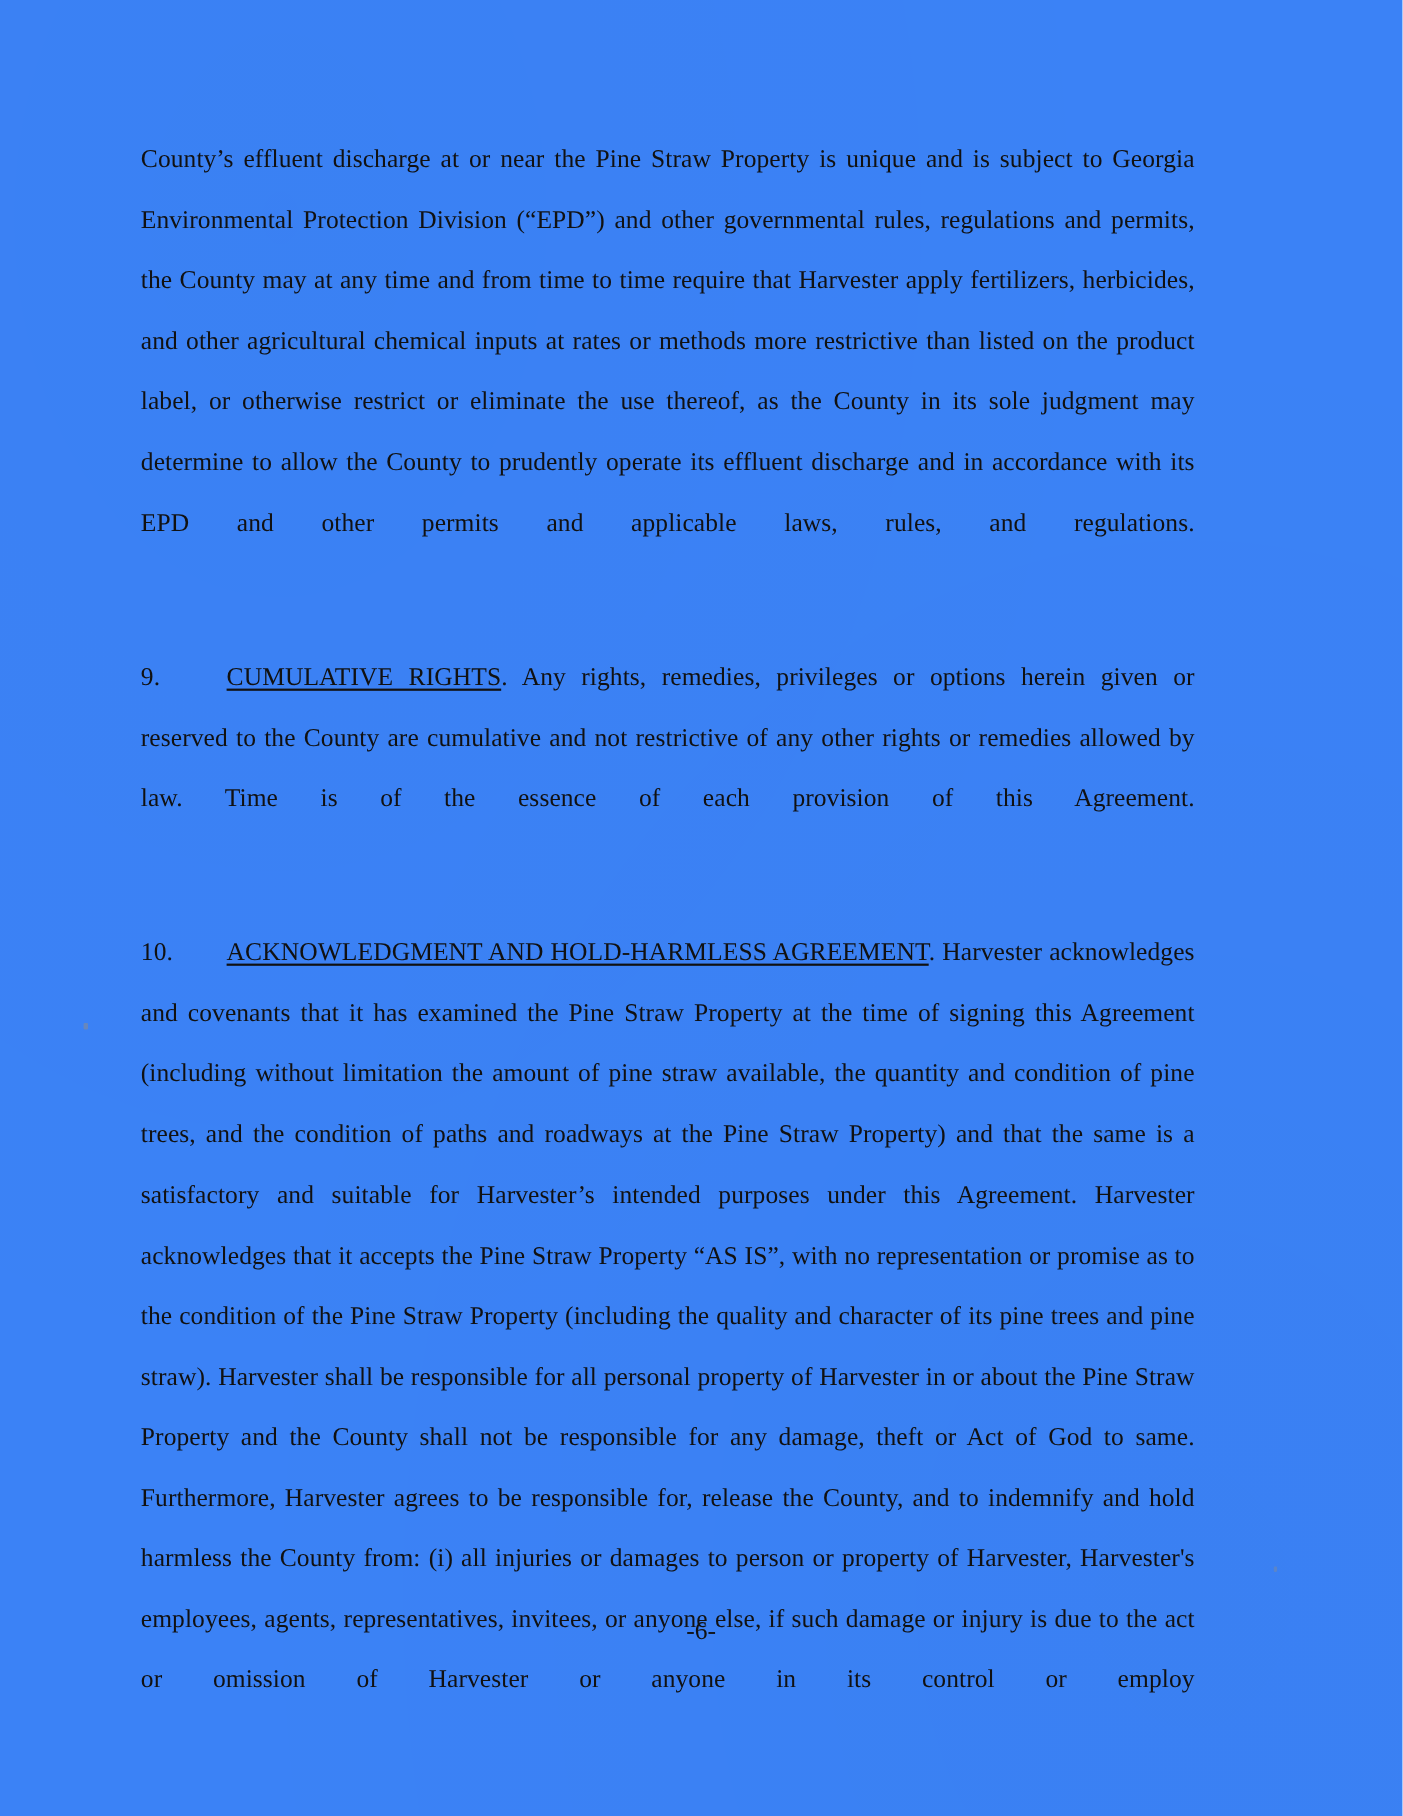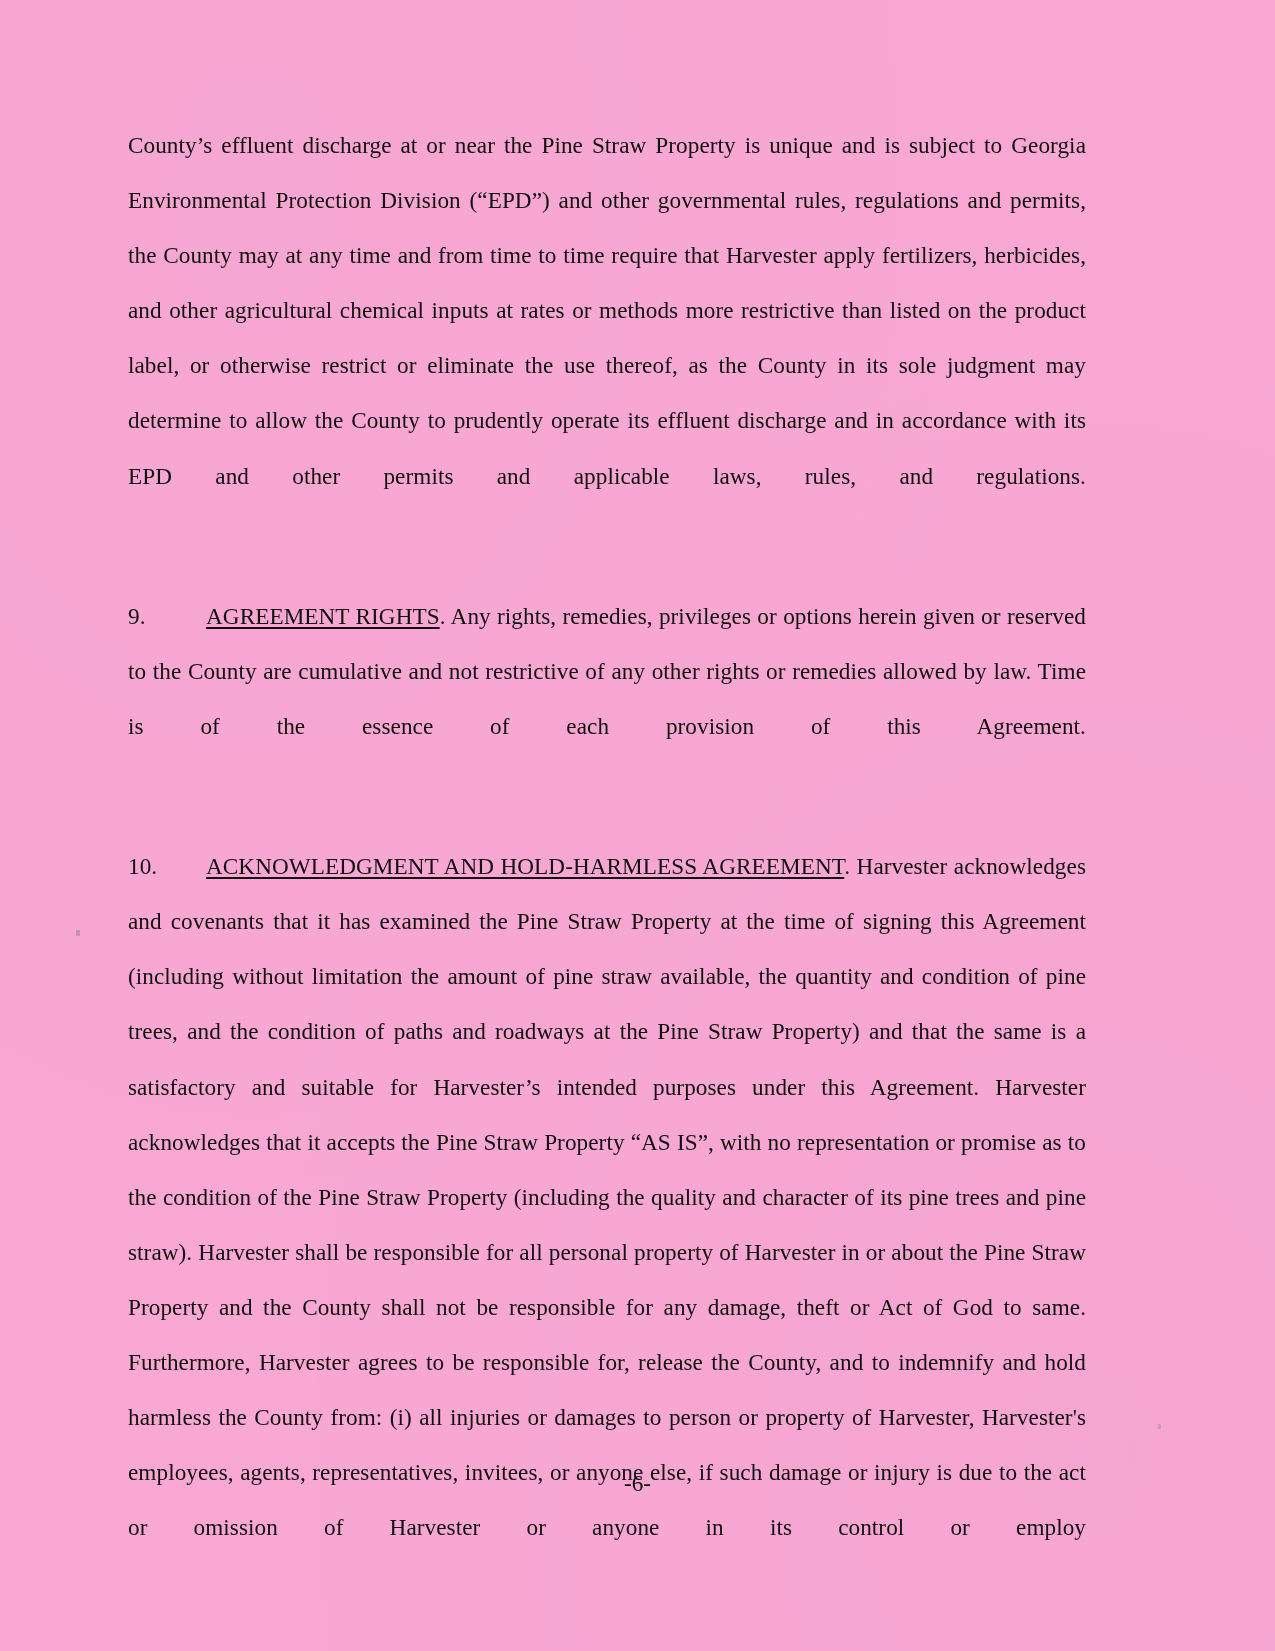--- a/index.html
+++ b/index.html
@@ -8,21 +8,21 @@
     padding: 0;
     background: #ffffff;
   }
   body {
     font-family: "Liberation Serif", "DejaVu Serif", serif;
   }
   .page {
     position: relative;
     width: 1275px;
     height: 1651px;
-    background: #f9a8d4;
+    background: #3b82f6;
     overflow: hidden;
   }
   
   .scan-tint {
     position: absolute;
     inset: 0;
     background:
       radial-gradient(ellipse at 20% 12%, rgba(0,0,0,0.012), rgba(0,0,0,0) 60%),
       radial-gradient(ellipse at 85% 88%, rgba(0,0,0,0.015), rgba(0,0,0,0) 62%);
     pointer-events: none;
@@ -88,21 +88,21 @@
 
 <div class="page">
 
   <div class="scan-tint"></div>
 
   <div class="body-block">
 
     <p class="para">County’s effluent discharge at or near the Pine Straw Property is unique and is subject to Georgia Environmental Protection Division (“EPD”) and other governmental rules, regulations and permits, the County may at any time and from time to time require that Harvester apply fertilizers, herbicides, and other agricultural chemical inputs at rates or methods more restrictive than listed on the product label, or otherwise restrict or eliminate the use thereof, as the County in its sole judgment may determine to allow the County to prudently operate its effluent discharge and in accordance with its EPD and other permits and applicable laws, rules, and regulations.</p>
 
     <p class="para gap">
-      <span class="secnum">9.</span><span class="sechead">AGREEMENT RIGHTS</span><span>.  Any rights, remedies, privileges or options herein given or reserved to the County are cumulative and not restrictive of any other rights or remedies allowed by law.  Time is of the essence of each provision of this Agreement.</span>
+      <span class="secnum">9.</span><span class="sechead">CUMULATIVE RIGHTS</span><span>.  Any rights, remedies, privileges or options herein given or reserved to the County are cumulative and not restrictive of any other rights or remedies allowed by law.  Time is of the essence of each provision of this Agreement.</span>
     </p>
 
     <p class="para gap">
       <span class="secnum">10.</span><span class="sechead">ACKNOWLEDGMENT  AND  HOLD-HARMLESS  AGREEMENT</span><span>.    Harvester acknowledges and covenants that it has examined the Pine Straw Property at the time of signing this Agreement (including without limitation the amount of pine straw available, the quantity and condition of pine trees, and the condition of paths and roadways at the Pine Straw Property) and that the same is a satisfactory and suitable for Harvester’s intended purposes under this Agreement.  Harvester acknowledges that it accepts the Pine Straw Property </span><span class="bold">“AS IS”</span><span>, with no representation or promise as to the condition of the Pine Straw Property (including the quality and character of its pine trees and pine straw).  Harvester shall be responsible for all personal property of Harvester in or about the Pine Straw Property and the County shall not be responsible for any damage, theft or Act of God to same.  Furthermore, Harvester agrees to be responsible for, release the County, and to indemnify and hold harmless the County from: (i) all injuries or damages to person or property of Harvester, Harvester's employees, agents, representatives, invitees, or anyone else, if such damage or injury is due to the act or omission of Harvester or anyone in its control or employ</span>
     </p>
 
   </div>
 
   <div class="page-number">-6-</div>
 

